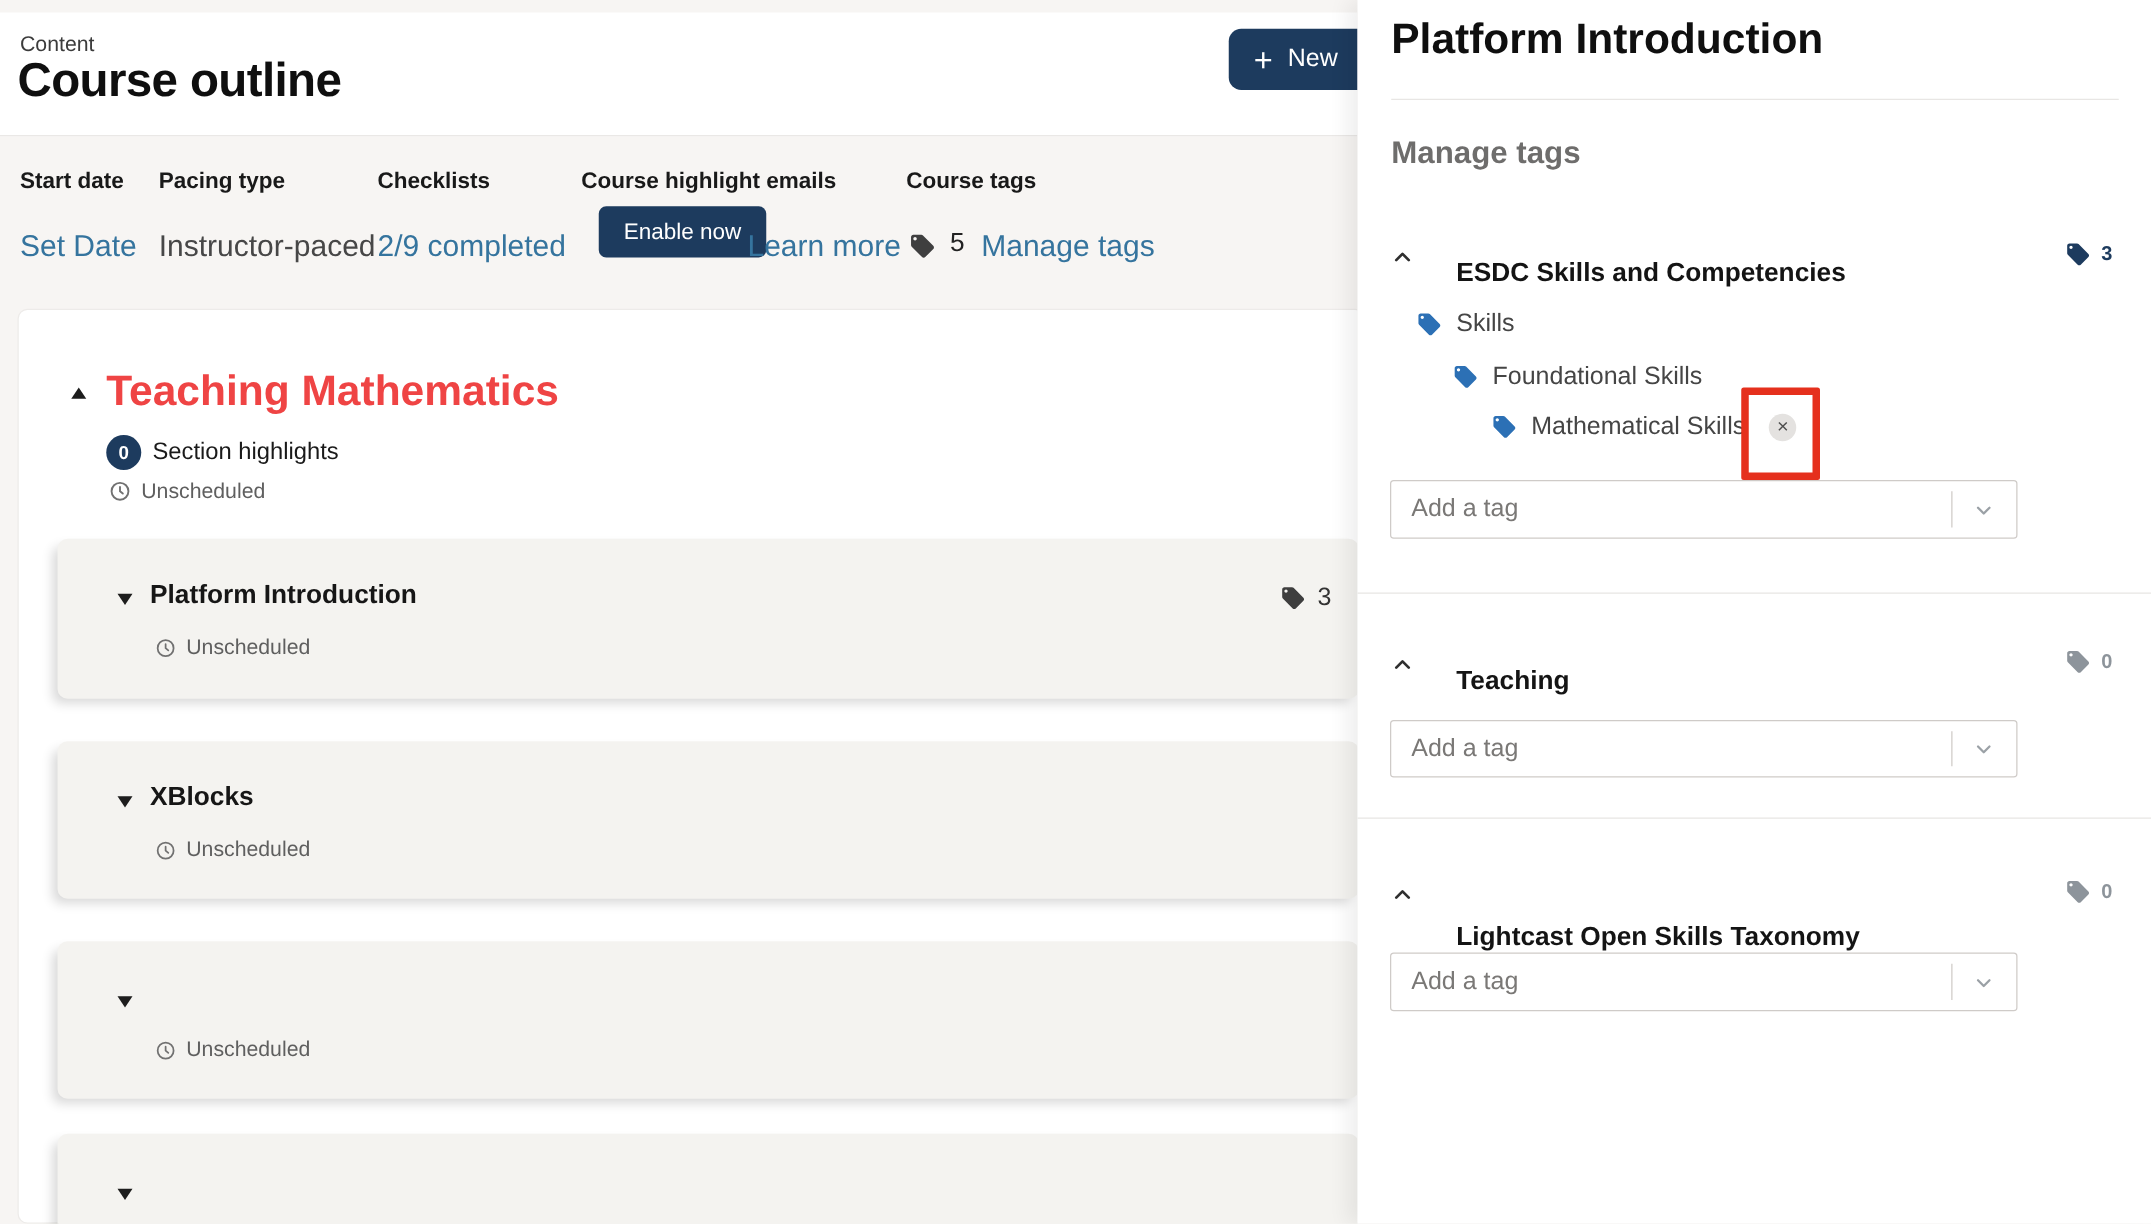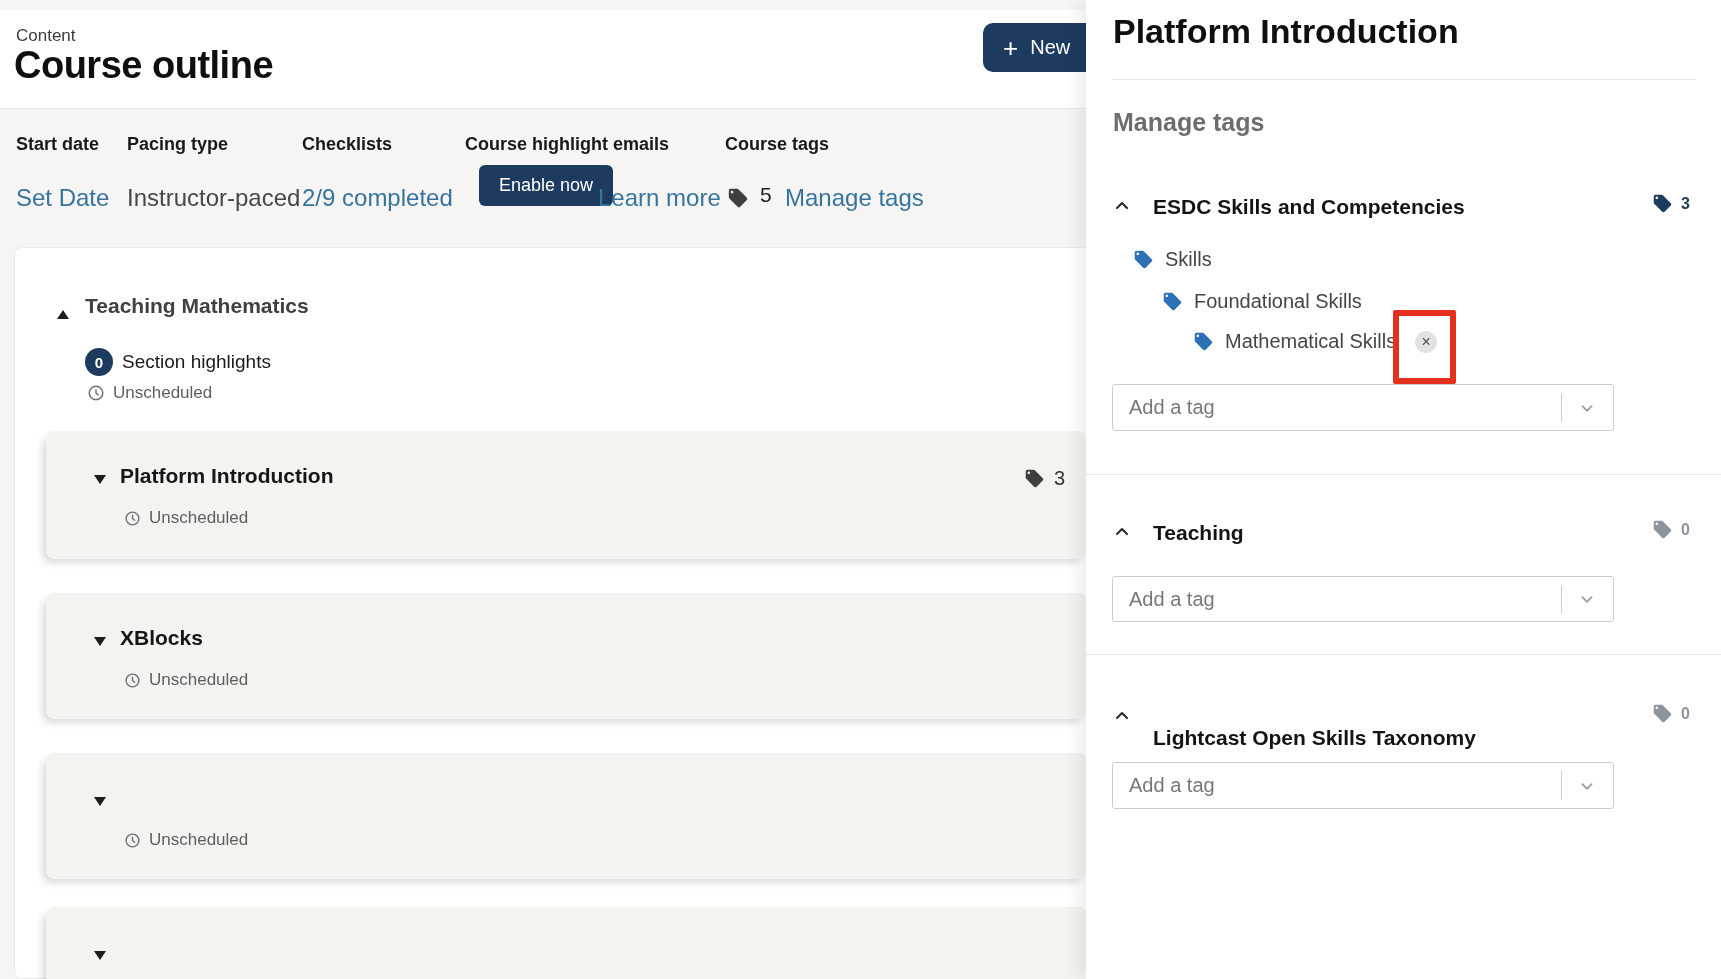--- a/index.html
+++ b/index.html
@@ -42,42 +42,42 @@
     color:#fff;border:none;border-radius:6px;font-size:18px;font-family:inherit;cursor:pointer;margin-left:19px;}
   .tag-svg{display:inline-block;vertical-align:middle;}
   
   .outline-card{position:absolute;left:14px;top:247px;width:1078px;height:732px;background:#fff;
     border:1px solid #edebe9;border-radius:8px;}
   .caret-up{width:0;height:0;border-left:6px solid transparent;border-right:6px solid transparent;
     border-bottom:9px solid #1d1d1d;position:absolute;cursor:pointer;}
   .caret-down{width:0;height:0;border-left:6px solid transparent;border-right:6px solid transparent;
     border-top:9px solid #1d1d1d;position:absolute;cursor:pointer;}
   .section-caret{left:42px;top:62px;}
-  .section-title{position:absolute;left:70px;top:46px;margin:0;font-size:21px;font-weight:800;color:#404040;}
+  .section-title{position:absolute;left:70px;top:46px;margin:0;font-size:34px;font-weight:800;color:#ef4444;}
   .badge{position:absolute;left:70px;top:100px;width:28px;height:28px;border-radius:50%;background:var(--primary);
     color:#fff;font-size:15px;font-weight:700;display:flex;align-items:center;justify-content:center;}
   .hl-label{position:absolute;left:107px;top:103px;font-size:19px;color:#1a1a1a;cursor:pointer;}
   .sched{position:absolute;display:flex;align-items:center;gap:8px;font-size:17px;color:var(--gray-text);}
   .section-sched{left:72px;top:135px;}
   .sub-card{position:absolute;left:31px;width:1041px;background:var(--card-gray);border-radius:8px;
     box-shadow:-5px 5px 9px -2px rgba(0,0,0,0.16);}
   .sub-caret{left:48px;top:44px;}
   .sub-title{position:absolute;left:74px;top:33px;margin:0;font-size:21px;font-weight:700;color:#161616;}
   .sub-sched{left:78px;top:77px;}
   .sub-tags{position:absolute;left:978px;top:36px;display:flex;align-items:center;gap:9px;cursor:pointer;}
   .sub-tags .cnt{font-size:20px;color:#333;}
   
   .drawer{position:absolute;left:1086px;top:0;width:635px;height:979px;background:#fff;
     box-shadow:-8px 0 16px rgba(0,0,0,0.07);}
   .drawer-title{position:absolute;left:27px;top:12px;margin:0;font-size:34px;font-weight:800;color:#0f0f0f;}
   .hr{position:absolute;height:1px;background:var(--line);}
   .hr-title{left:27px;right:26px;top:79px;}
   .drawer-sub{position:absolute;left:27px;top:108px;margin:0;font-size:25px;font-weight:700;color:#6e6d6c;}
   .tax-chevron{position:absolute;left:24px;background:none;border:none;padding:2px;cursor:pointer;line-height:0;}
-  .tax-name{position:absolute;left:63px;margin:4px;font-size:21px;font-weight:700;color:#141414;}
+  .tax-name{position:absolute;left:63px;margin:16px;font-size:21px;font-weight:700;color:#141414;}
   .tax-count{position:absolute;display:flex;align-items:center;gap:8px;}
   .tax-count .n{font-size:16px;font-weight:700;}
   .navy{color:var(--primary);}
   .mutedc{color:var(--muted-count);}
   .tag-row{position:absolute;display:flex;align-items:center;gap:11px;font-size:20px;color:#454545;}
   .remove-btn{width:22px;height:22px;border-radius:50%;background:#e4e2e0;border:none;color:#4e4e4e;
     font-size:16px;line-height:1;display:flex;align-items:center;justify-content:center;cursor:pointer;margin-left:8px;}
   .annotation{position:absolute;left:307px;top:310px;width:63px;height:74px;border:6px solid var(--annotation);
     border-radius:2px;pointer-events:none;z-index:6;}
   .tag-input{position:absolute;left:26px;width:502px;height:47px;background:#fff;border:1px solid #cfcbc8;

